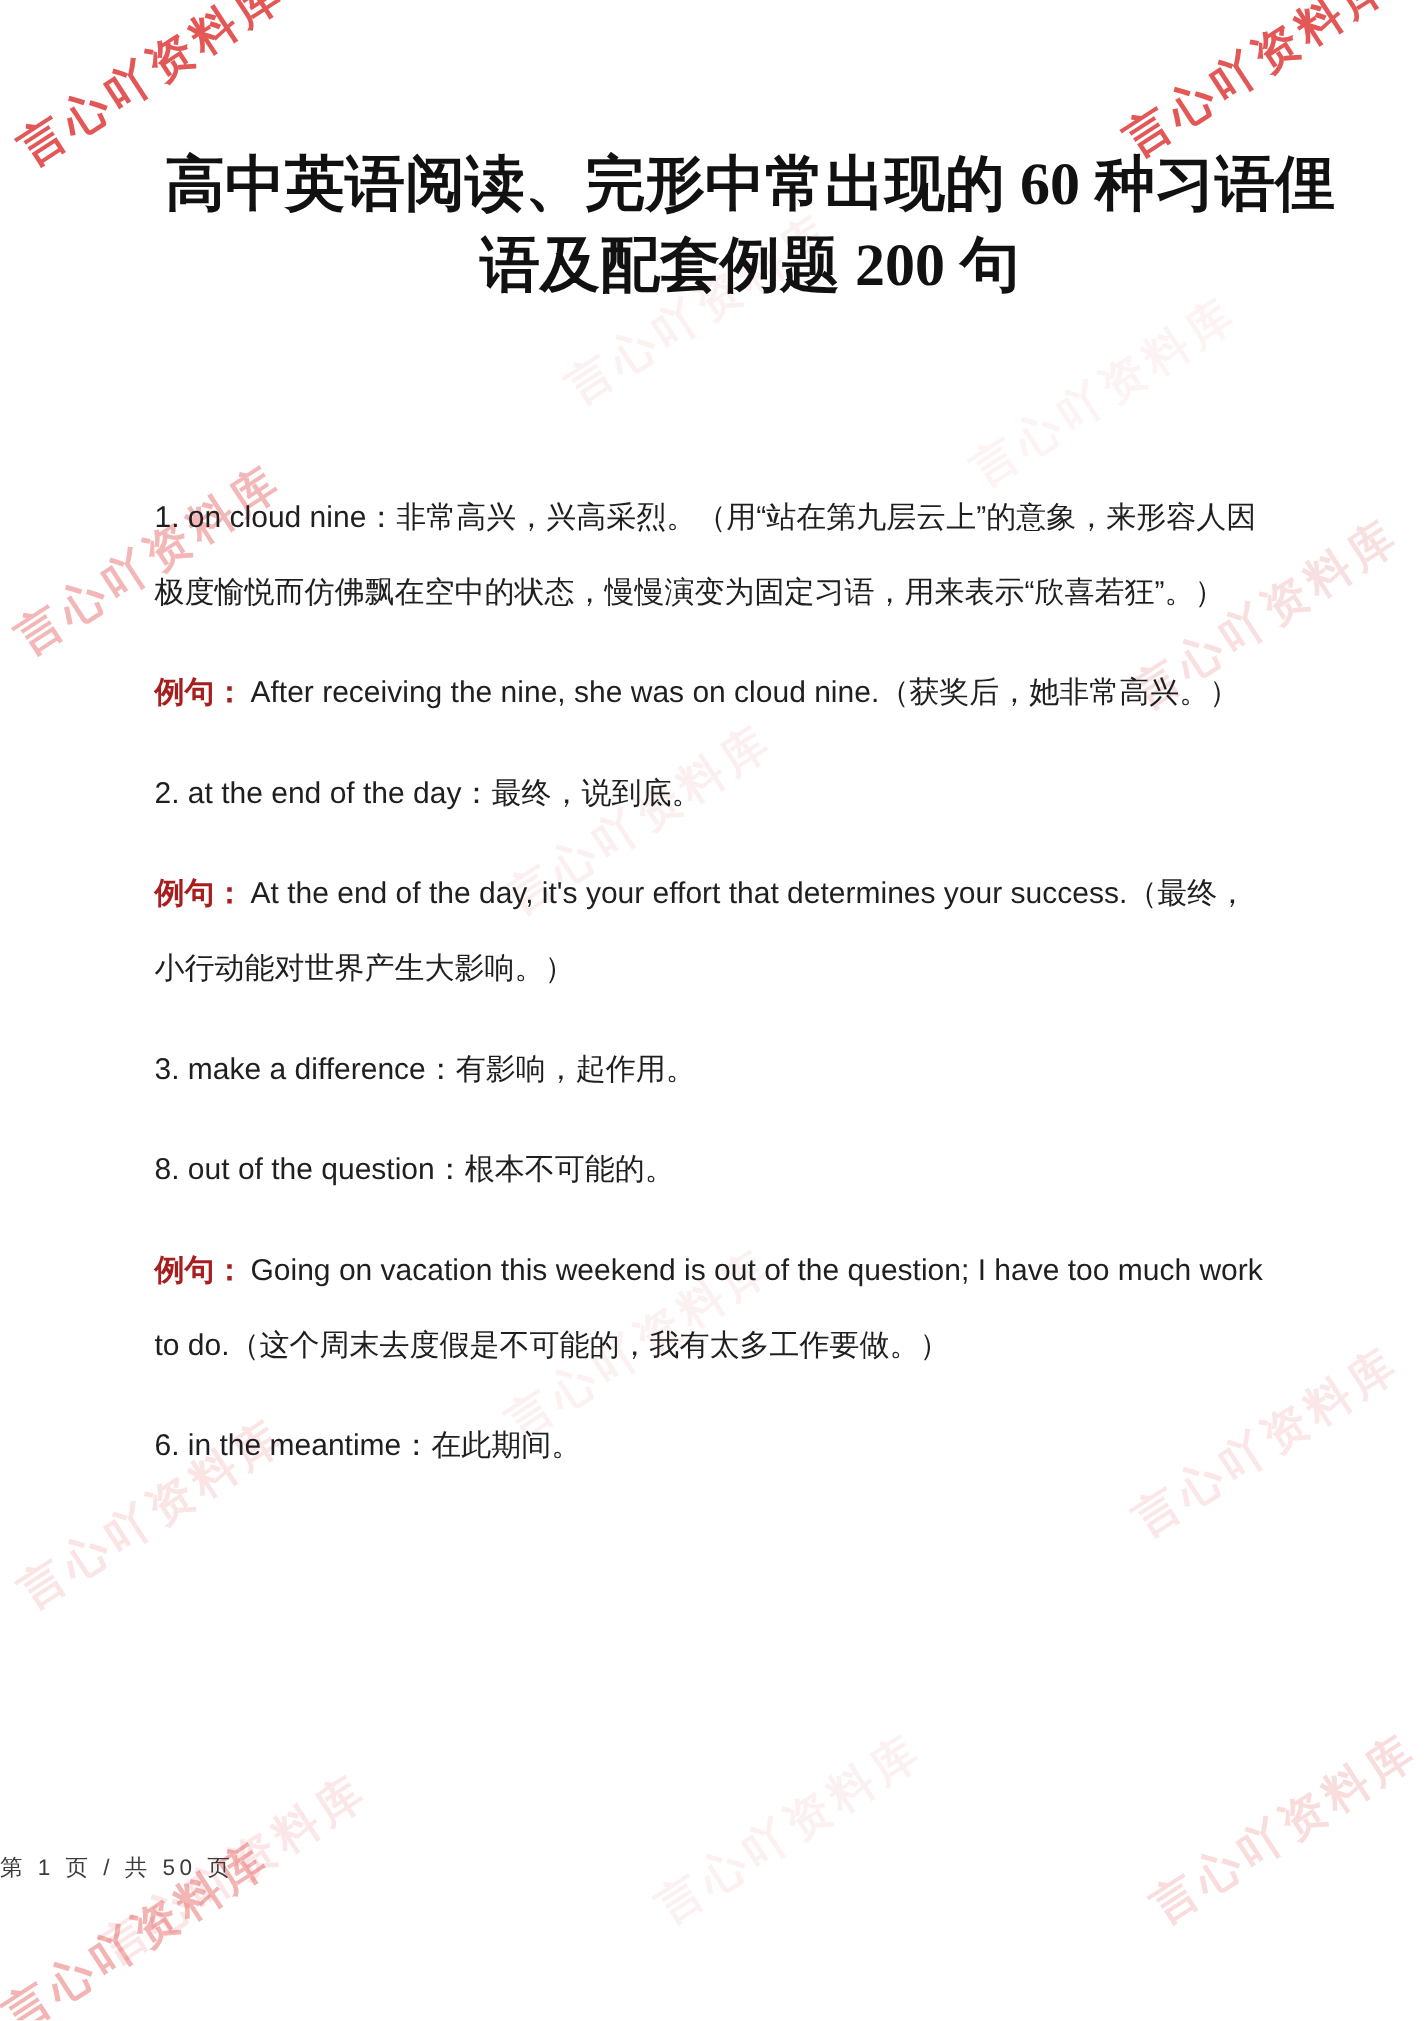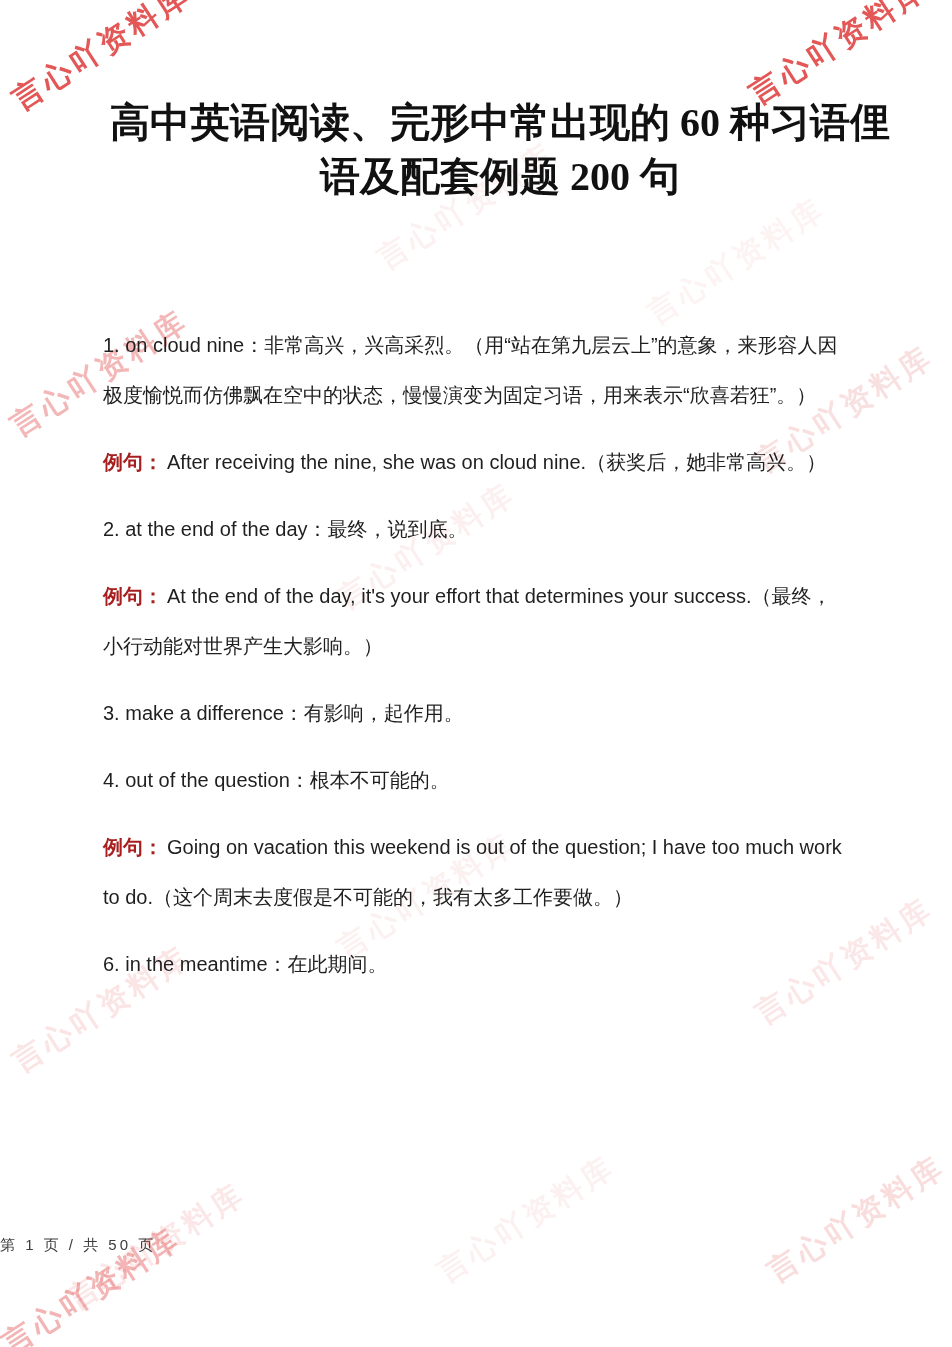--- a/index.html
+++ b/index.html
@@ -104,21 +104,21 @@
       <div>高中英语阅读、完形中常出现的 60 种习语俚</div>
       <div>语及配套例题 200 句</div>
     </div>
 
     <div class="content">
         <p class="para"><span>1. on cloud nine：非常高兴，兴高采烈。（用“站在第九层云上”的意象，来形容人因极度愉悦而仿佛飘在空中的状态，慢慢演变为固定习语，用来表示“欣喜若狂”。）</span></p>
         <p class="para"><span class="example-label">例句：</span><span>After receiving the nine, she was on cloud nine.（获奖后，她非常高兴。）</span></p>
         <p class="para"><span>2. at the end of the day：最终，说到底。</span></p>
         <p class="para"><span class="example-label">例句：</span><span>At the end of the day, it's your effort that determines your success.（最终，小行动能对世界产生大影响。）</span></p>
         <p class="para"><span>3. make a difference：有影响，起作用。</span></p>
-        <p class="para"><span>4. out of the question：根本不可能的。</span></p>
+        <p class="para"><span>8. out of the question：根本不可能的。</span></p>
         <p class="para"><span class="example-label">例句：</span><span>Going on vacation this weekend is out of the question; I have too much work to do.（这个周末去度假是不可能的，我有太多工作要做。）</span></p>
         <p class="para"><span>6. in the meantime：在此期间。</span></p>
       </div>
 
   </div>
 
   <div class="footer">第 1 页 / 共 50 页</div>
 
 </div>
 

